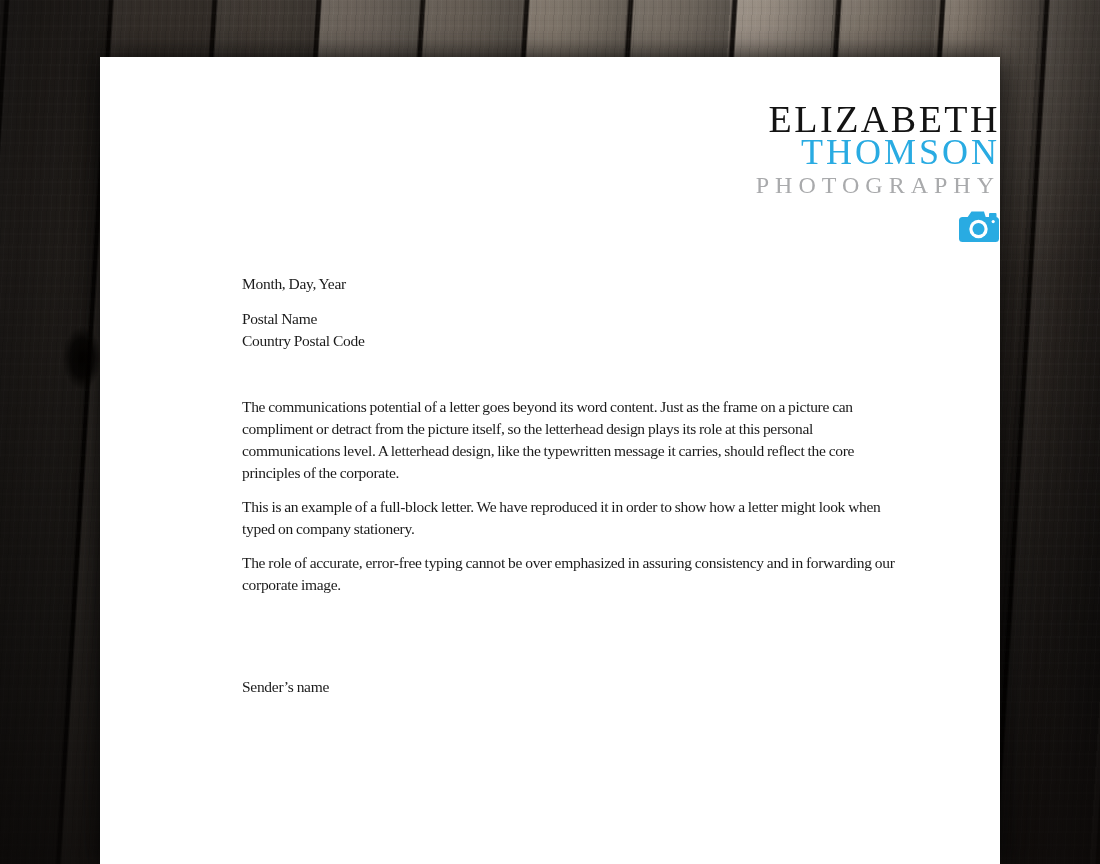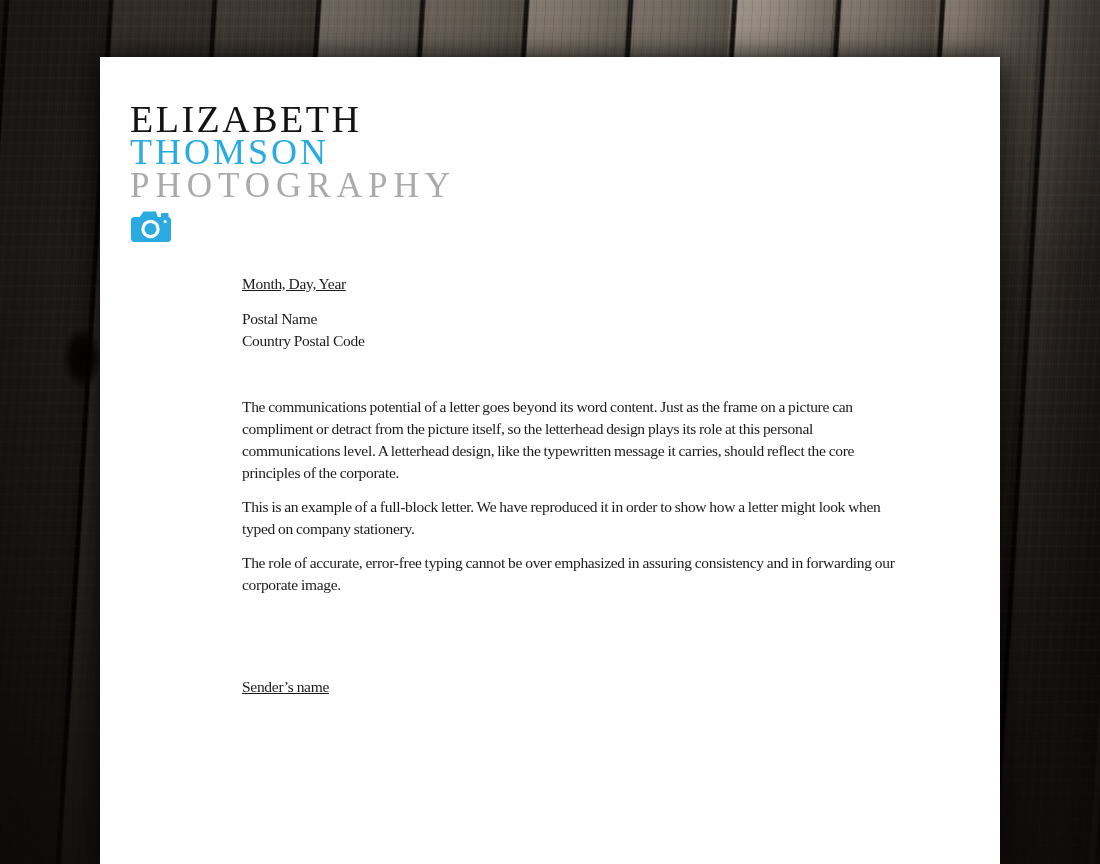--- a/index.html
+++ b/index.html
@@ -83,64 +83,64 @@
     background: #ffffff;
     box-shadow:
       0 0 26px rgba(0,0,0,0.50),
       14px 5px 30px rgba(0,0,0,0.38),
       -7px 0 18px rgba(0,0,0,0.28);
   }
   
   .letterhead {
     padding-top: 46px;
     padding-left: 30px;
-    text-align: left;
+    text-align: right;
   }
   .lh-line {
     line-height: 33px;
     font-weight: normal;
     margin: 0;
   }
   .lh-name1 {
     font-size: 38px;
     letter-spacing: 2.5px;
     color: #131313;
   }
   .lh-name2 {
     font-size: 36px;
     letter-spacing: 3px;
     color: var(--accent, #29abe2);
   }
   .lh-tagline {
-    font-size: 35px;
+    font-size: 24px;
     letter-spacing: 6px;
     color: #a9aaac;
   }
   .lh-icon {
     margin-top: 7px;
     height: 34px;
   }
   
   .letter-body {
     margin-top: 30px;
     padding: 0 100px 0 142px;
     max-width: 654px;
     font-size: 15.5px;
     line-height: 21.8px;
     letter-spacing: -0.3px;
     word-spacing: -0.5px;
     color: #1b1b1b;
   }
   .letter-body p { margin: 0; }
-  .date-line   { margin: 0 0 13px 0 !important; text-decoration: underline; }
+  .date-line   { margin: 0 0 13px 0 !important; }
   .recipient   { margin: 0 0 45px 0; }
   .salutation  { margin: 0 0 13px 0 !important; }
   .body-par    { margin: 0 0 12.5px 0 !important; }
   .closing     { margin: 34px 0 0 0 !important; }
-  .sender      { margin: 80px 0 0 0 !important; text-decoration: underline; }
+  .sender      { margin: 80px 0 0 0 !important; }
 </style>
 </head>
 <body>
 
 <div class="stage">
 
   <div class="wood">
     <div class="planks"></div>
     <div class="grain"></div>
     <div class="knot"></div>

